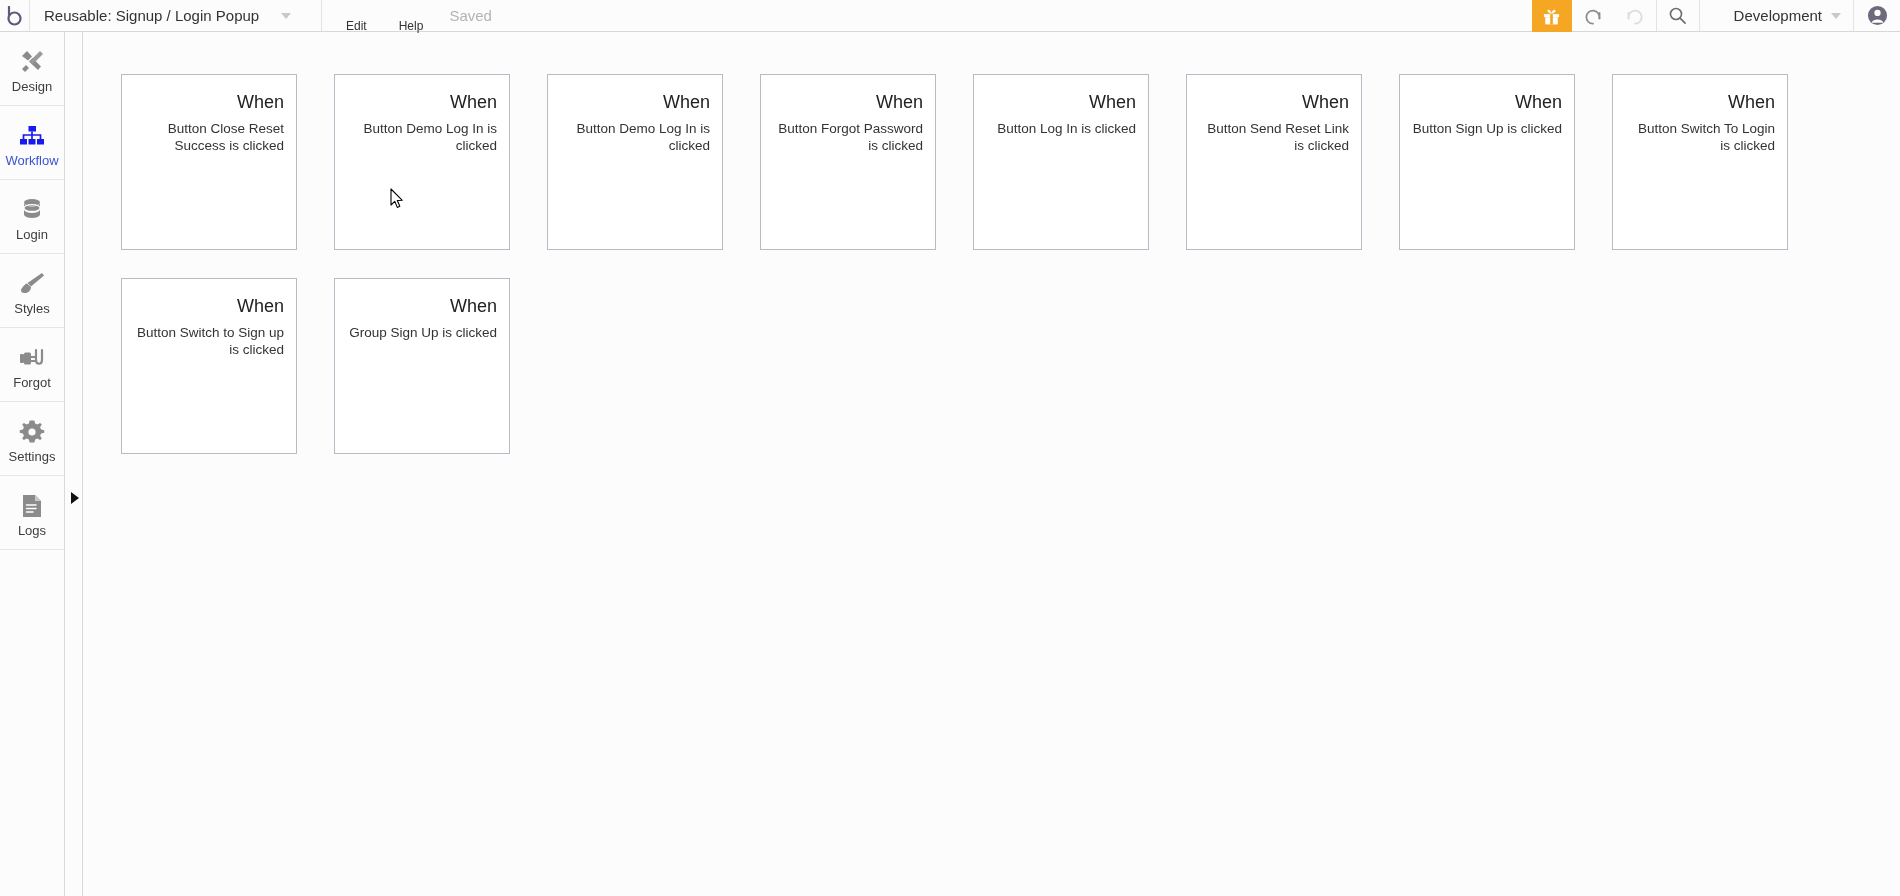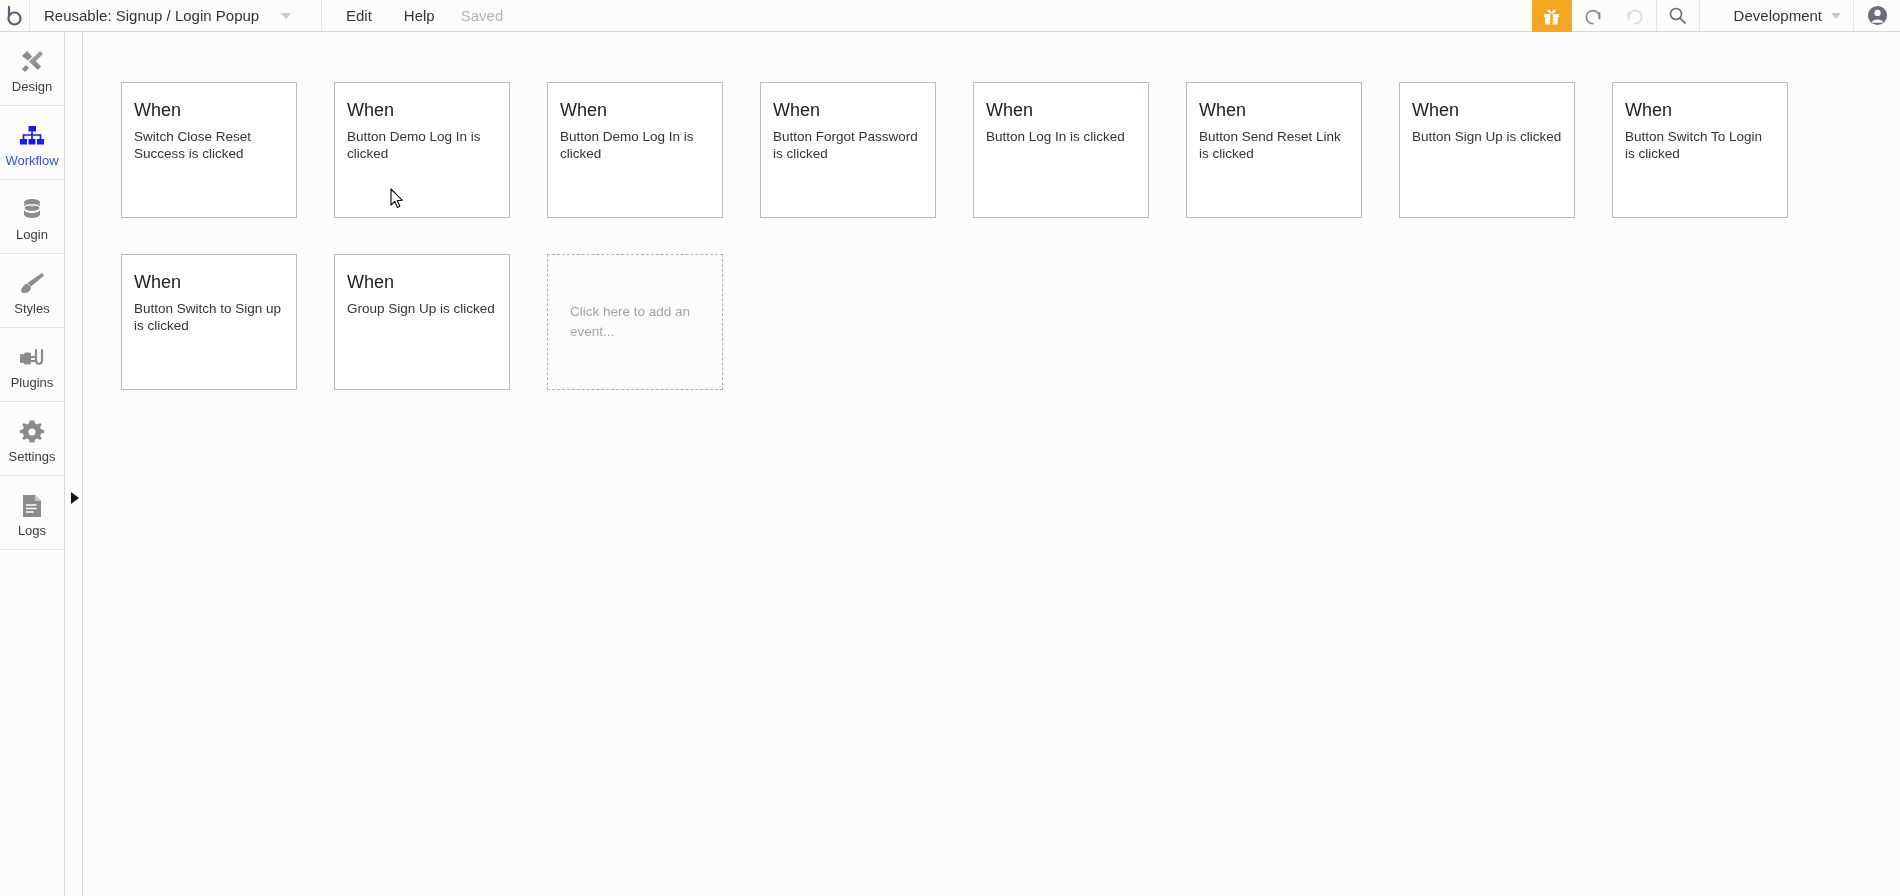--- a/index.html
+++ b/index.html
@@ -42,22 +42,23 @@
     border-right: 5px solid transparent;
     border-top: 6px solid #c9c9c9;
     margin-left: 22px;
   }
   #page-select { width: 292px; }
   #action-select { width: 270px; }
 
   .hdr-menu {
     display: flex; align-items: center; height: 100%;
     padding: 0 16px;
-    font-size: 15px; color: #333;
-    cursor: pointer;
+    font-size: 12px; color: #333;
+    cursor: pointer;
+    margin-top: 10px;
   }
   #menu-edit { padding-left: 24px; }
   .hdr-status {
     display: flex; align-items: center; height: 100%;
     padding: 0 10px;
     font-size: 15px; color: #b3b3b3;
   }
   .hdr-spacer { flex: 1 1 auto; }
 
   .hdr-icon {
@@ -125,26 +126,26 @@
     width: 1816px; height: 863px;
     background: #fcfcfc;
     overflow: hidden;
   }
   #wf-grid {
     position: absolute; top: 41px; left: 37px;
     display: flex; flex-wrap: wrap;
     width: 1740px;
   }
   .wf-card {
-    width: 176px; height: 136px;
-    margin: 8px 37px 28px 0;
+    width: 176px; height: 176px;
+    margin: 0 37px 28px 0;
     background: #fff;
     border: 1px solid #b6bcc5;
     padding: 16px 12px 0 12px;
-    text-align: left;
+    text-align: right;
     cursor: pointer;
   }
   .wf-card .wf-when {
     font-size: 18px; color: #222; line-height: 1.25;
     margin-bottom: 6px;
   }
   .wf-card .wf-desc {
     font-size: 13.5px; color: #333; line-height: 1.32;
   }
   .wf-card.add-card {
@@ -290,21 +291,21 @@
   <div class="side-item">
     <span class="si-icon">
       <svg width="28" height="24" viewBox="0 0 28 24" aria-hidden="true">
         <rect x="2" y="7" width="4" height="9" rx="1" fill="#8b8b8b"></rect>
         <rect x="6" y="5.5" width="7" height="12" rx="1.5" fill="#8b8b8b"></rect>
         <rect x="13" y="9" width="5" height="2" fill="#8b8b8b"></rect>
         <rect x="13" y="13" width="5" height="2" fill="#8b8b8b"></rect>
         <path d="M18 3 L18 13 C18 18 24 18 24 13 L24 3" stroke="#8b8b8b" stroke-width="2.2" fill="none" stroke-linecap="round"></path>
       </svg>
     </span>
-    <span class="si-label">Plugins</span>
+    <span class="si-label">Forgot</span>
   </div>
 
   <div class="side-item">
     <span class="si-icon">
       <svg width="26" height="26" viewBox="0 0 26 26" aria-hidden="true">
         <path d="M13 1.5 l2.4 0 .7 3.1 2.3 1 2.7-1.7 1.7 1.7 -1.7 2.7 1 2.3 3.1 .7 0 2.4 -3.1 .7 -1 2.3 1.7 2.7 -1.7 1.7 -2.7-1.7 -2.3 1 -.7 3.1 -2.4 0 -2.4 0 -.7-3.1 -2.3-1 -2.7 1.7 -1.7-1.7 1.7-2.7 -1-2.3 -3.1-.7 0-2.4 3.1-.7 1-2.3 -1.7-2.7 1.7-1.7 2.7 1.7 2.3-1 .7-3.1 z" fill="#8b8b8b"></path>
         <circle cx="13" cy="13" r="3.6" fill="#fcfcfc"></circle>
       </svg>
     </span>
     <span class="si-label">Settings</span>
@@ -324,21 +325,21 @@
 
 <div id="gutter">
   <div id="collapse-arrow"></div>
 </div>
 
 <div id="canvas">
   <div id="wf-grid">
 
     <div class="wf-card">
       <div class="wf-when">When</div>
-      <div class="wf-desc">Switch Close Reset Success is clicked</div>
+      <div class="wf-desc">Button Close Reset Success is clicked</div>
     </div>
 
     <div class="wf-card">
       <div class="wf-when">When</div>
       <div class="wf-desc">Button Demo Log In is clicked</div>
     </div>
 
     <div class="wf-card">
       <div class="wf-when">When</div>
       <div class="wf-desc">Button Demo Log In is clicked</div>
@@ -372,23 +373,20 @@
     <div class="wf-card">
       <div class="wf-when">When</div>
       <div class="wf-desc">Button Switch to Sign up is clicked</div>
     </div>
 
     <div class="wf-card">
       <div class="wf-when">When</div>
       <div class="wf-desc">Group Sign Up is clicked</div>
     </div>
 
-    <div class="wf-card add-card">
-      <div class="wf-add-text">Click here to add an event...</div>
-    </div>
 
   </div>
 
   <div id="mouse-cursor">
     <svg width="15" height="22" viewBox="0 0 15 22" aria-hidden="true">
       <path d="M1 1 L1 17 L4.8 13.4 L7.3 19.4 L9.8 18.3 L7.3 12.5 L12.3 12.3 Z" fill="#ffffff" stroke="#000000" stroke-width="1.1" stroke-linejoin="round"></path>
     </svg>
   </div>
 </div>
 

